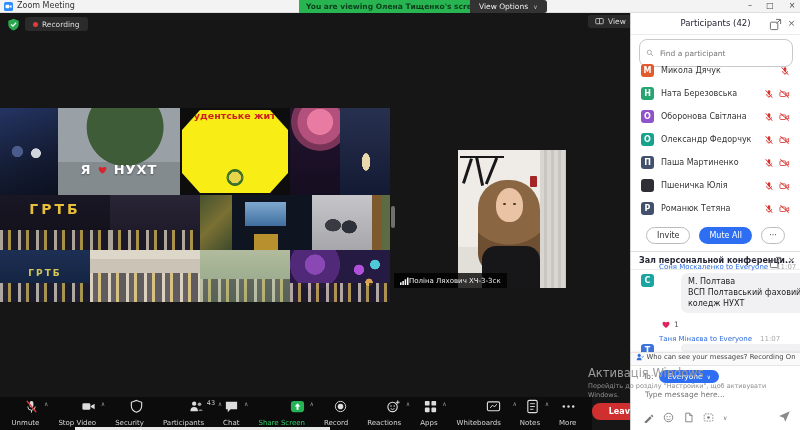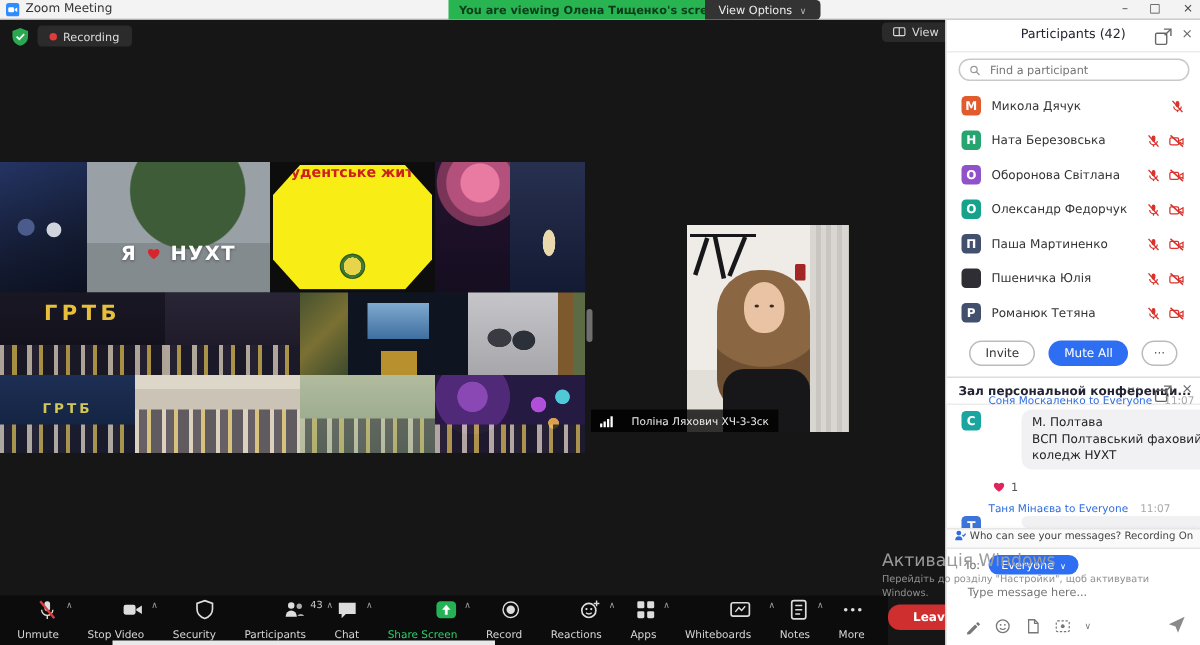--- a/index.html
+++ b/index.html
@@ -56,38 +56,38 @@
 
   
   .webcam{position:absolute;left:458px;top:137px;width:108px;height:138px;background:linear-gradient(#efece7 0 70%,#e2ded8 70%);overflow:hidden;}
   .curtain{position:absolute;right:0;top:0;width:26px;height:100%;background:repeating-linear-gradient(90deg,#d9d6d1 0 4px,#c9c6c1 4px 7px);}
   .rackbar{position:absolute;background:#17171a;}
   .redbox{position:absolute;left:72px;top:26px;width:7px;height:11px;background:#a32626;border-radius:1px;}
   .hair{position:absolute;left:20px;top:30px;width:62px;height:95px;border-radius:28px 30px 18px 22px;background:radial-gradient(circle at 50% 20%,#8a6742 0 55%,#6e4f32 56%);}
   .face{position:absolute;left:38px;top:38px;width:27px;height:34px;border-radius:50% 50% 45% 45%;background:#e9c3a4;}
   .eye{position:absolute;width:3px;height:2px;border-radius:50%;background:#3a2c20;top:53px;}
   .shirt{position:absolute;left:24px;top:96px;width:58px;height:42px;border-radius:14px 14px 0 0;background:#17171a;}
-  .namelabel{position:absolute;left:394px;top:260px;height:15px;background:rgba(0,0,0,.78);display:flex;align-items:center;gap:12px;padding:0 6px;color:#eee;font-size:7px;z-index:5;justify-content:center;}
+  .namelabel{position:absolute;left:394px;top:260px;height:15px;background:rgba(0,0,0,.78);display:flex;align-items:center;gap:0;padding:0 6px;color:#eee;font-size:7px;z-index:5;justify-content:center;}
 
   
   .toolbar{position:absolute;left:0;bottom:0;width:592px;height:33px;background:#0c0c0c;display:flex;justify-content:space-around;align-items:center;padding:0 6px 2px 2px;z-index:6;}
   .titem{position:relative;display:flex;flex-direction:column;align-items:flex-end;gap:5px;cursor:default;}
   .titem .lbl{font-size:7px;color:#d6d6d6;white-space:nowrap;}
   .titem.active .lbl{color:#2ecf6a;}
   .tchev{position:absolute;right:-9px;top:1px;font-size:6px;color:#9a9a9a;}
   .tbadge{position:absolute;right:-11px;top:0;font-size:6.5px;color:#ccc;}
   .leavebtn{position:absolute;left:592px;bottom:10px;width:60px;height:17px;background:#d02f2f;border-radius:8px;color:#fff;font-size:8px;font-weight:bold;text-align:center;line-height:17px;z-index:7;}
   .whitestrip{position:absolute;left:75px;bottom:0;width:255px;height:3px;background:#e9e9e9;z-index:8;}
 
   
   .panel{position:absolute;left:630px;top:13px;width:170px;height:417px;background:#fff;border-left:1px solid #cfcfcf;z-index:20;}
   .pheader{position:absolute;left:0;top:0;width:100%;height:22px;border-bottom:1px solid #ececec;}
   .ptitle{position:absolute;left:0;right:0;top:5px;text-align:center;font-size:8.5px;font-weight:normal;color:#232333;}
   .hicon{position:absolute;top:4px;width:13px;height:13px;color:#666;font-size:9px;text-align:center;line-height:13px;}
-  .search{position:absolute;left:8px;top:26px;width:154px;height:15px;border:1px solid #c9c9c9;border-radius:8px;display:flex;align-items:center;gap:4px;padding:0 6px;}
+  .search{position:absolute;left:8px;top:26px;width:154px;height:28px;border:1px solid #c9c9c9;border-radius:8px;display:flex;align-items:center;gap:4px;padding:0 6px;}
   .search input{border:none;outline:none;width:120px;font-size:7.5px;color:#333;background:transparent;}
   .plist{position:absolute;left:0;top:46px;width:100%;}
   .prow{height:23px;display:flex;align-items:center;padding:0 10px;gap:7px;}
   .pavatar{width:13px;height:13px;border-radius:3px;color:#fff;font-size:8px;font-weight:bold;display:flex;align-items:center;justify-content:center;flex:none;}
   .pavatar.photo{background:radial-gradient(circle at 50% 40%,#55555e 0 30%,#26262c 31%);}
   .pname{font-size:8px;color:#333;flex:1;white-space:nowrap;overflow:hidden;}
   .picons{display:flex;gap:5px;align-items:center;}
   .pbtns{position:absolute;left:0;top:214px;width:100%;display:flex;justify-content:center;gap:9px;}
   .btn-outline{height:17px;border:1px solid #bbb;border-radius:9px;background:#fff;font-size:8px;color:#333;padding:0 10px;line-height:15px;}
   .btn-blue{height:17px;border:none;border-radius:9px;background:#2e6ef2;font-size:8px;color:#fff;padding:0 10px;line-height:17px;}

